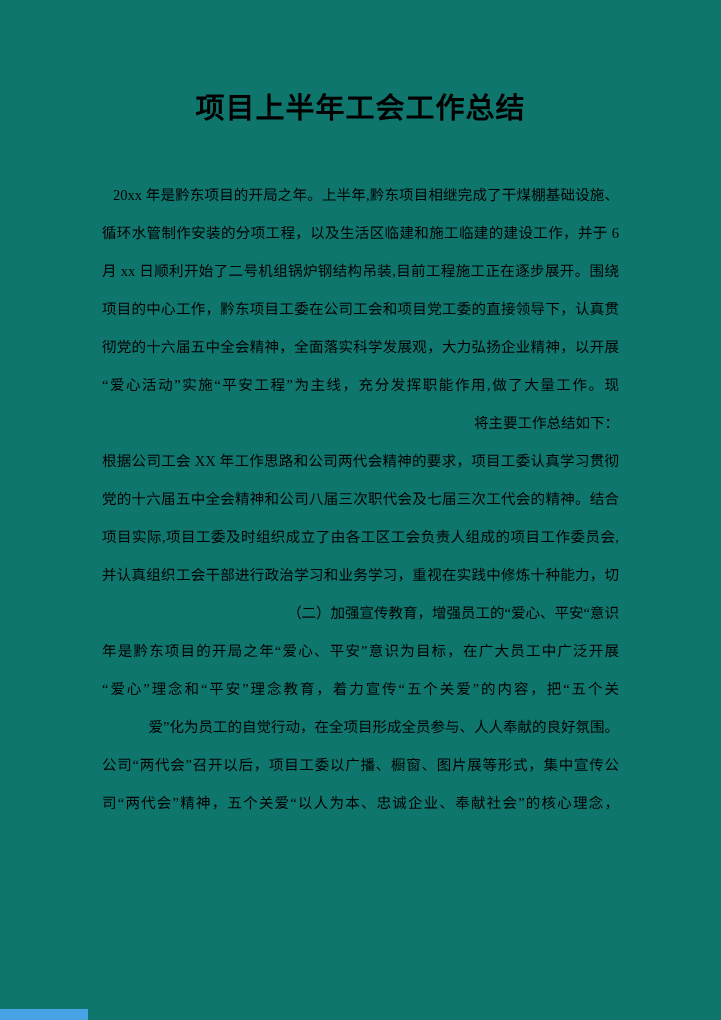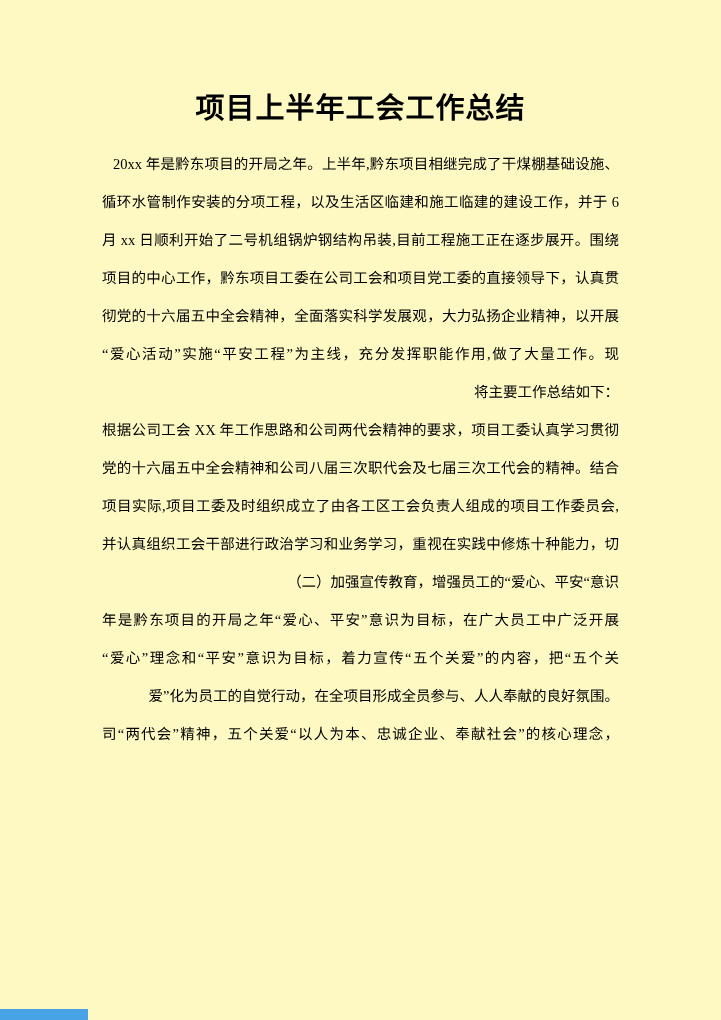--- a/index.html
+++ b/index.html
@@ -4,39 +4,39 @@
 <style>
   html, body {
     margin: 0;
     padding: 0;
     background: #ffffff;
   }
   .page {
     position: relative;
     width: 721px;
     height: 1020px;
-    background: #fef9c3;
+    background: #0f766e;
     overflow: hidden;
     font-family: "Liberation Serif", "DejaVu Serif", serif;
     color: #000000;
   }
   .doc-title {
     position: absolute;
     top: 84px;
     left: 0;
     right: 0;
     text-align: center;
     font-size: 29px;
     font-weight: 700;
     letter-spacing: 1px;
     white-space: nowrap;
   }
   .doc-body {
     position: absolute;
-    top: 145px;
+    top: 176px;
     left: 102px;
     width: 517px;
   }
   .doc-line {
     height: 38px;
     line-height: 38px;
     font-size: 14.5px;
     text-align: right;
     overflow: hidden;
   }
@@ -68,19 +68,20 @@
       <div class="doc-line justify">项目的中心工作，黔东项目工委在公司工会和项目党工委的直接领导下，认真贯</div>
       <div class="doc-line justify">彻党的十六届五中全会精神，全面落实科学发展观，大力弘扬企业精神，以开展</div>
       <div class="doc-line justify">“爱心活动”实施“平安工程”为主线，充分发挥职能作用,做了大量工作。现</div>
       <div class="doc-line">将主要工作总结如下：</div>
       <div class="doc-line justify">根据公司工会 XX 年工作思路和公司两代会精神的要求，项目工委认真学习贯彻</div>
       <div class="doc-line justify">党的十六届五中全会精神和公司八届三次职代会及七届三次工代会的精神。结合</div>
       <div class="doc-line justify">项目实际,项目工委及时组织成立了由各工区工会负责人组成的项目工作委员会,</div>
       <div class="doc-line justify">并认真组织工会干部进行政治学习和业务学习，重视在实践中修炼十种能力，切</div>
       <div class="doc-line">（二）加强宣传教育，增强员工的“爱心、平安“意识</div>
       <div class="doc-line justify">年是黔东项目的开局之年“爱心、平安”意识为目标，在广大员工中广泛开展</div>
-      <div class="doc-line justify">“爱心”理念和“平安”意识为目标，着力宣传“五个关爱”的内容，把“五个关</div>
+      <div class="doc-line justify">“爱心”理念和“平安”理念教育，着力宣传“五个关爱”的内容，把“五个关</div>
       <div class="doc-line">爱”化为员工的自觉行动，在全项目形成全员参与、人人奉献的良好氛围。</div>
+      <div class="doc-line justify">公司“两代会”召开以后，项目工委以广播、橱窗、图片展等形式，集中宣传公</div>
       <div class="doc-line justify">司“两代会”精神，五个关爱“以人为本、忠诚企业、奉献社会”的核心理念，</div>
     </div>
 
   <div class="bottom-left-bar" style="background: rgb(71, 163, 230);"></div>
 </div>
 
 </body></html>

